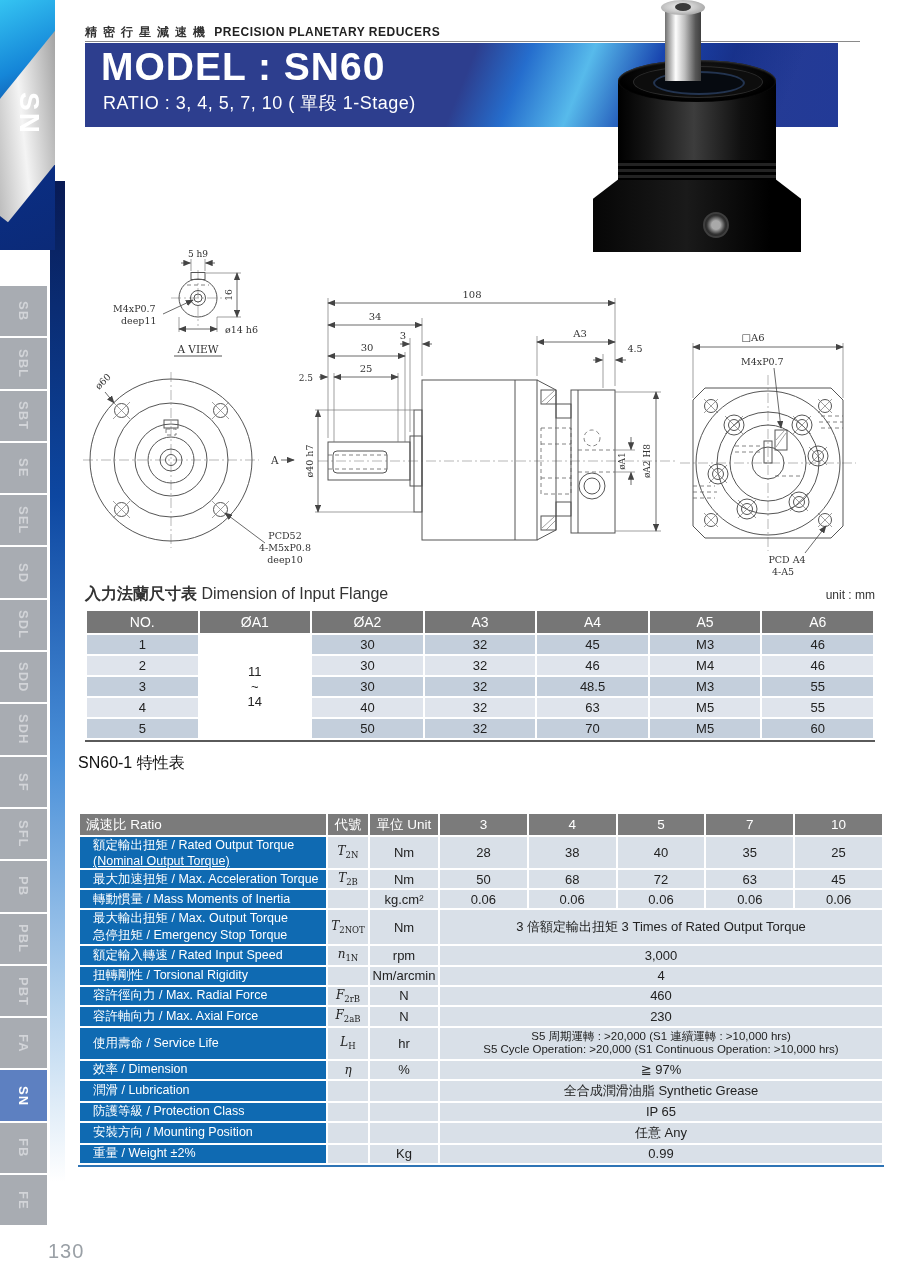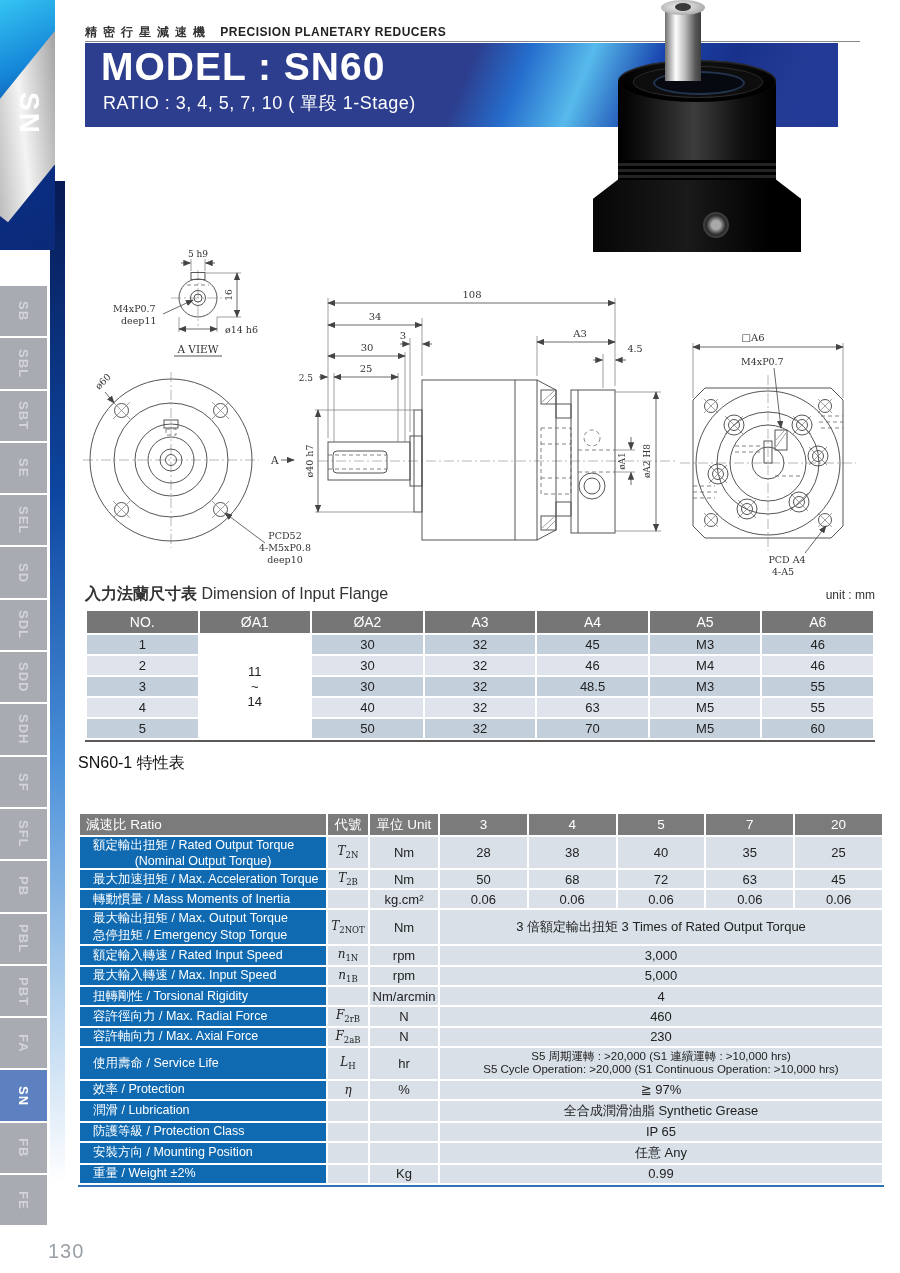--- a/index.html
+++ b/index.html
@@ -20,21 +20,21 @@
   .tab{height:50.3px;background:#a8acb2;display:flex;align-items:center;justify-content:center;}
   .tab-txt{writing-mode:vertical-rl;font-size:13px;font-weight:bold;color:#d2d4d8;letter-spacing:1px;}
   .tab.active{background:#5d80c1;}
   .tab.active .tab-txt{color:#fff;}
   .page-no{position:absolute;left:48px;top:1240px;font-size:20px;color:#9aa0a6;letter-spacing:1px;text-align:center;}
 
   
   .kicker{position:absolute;left:85px;top:24px;width:775px;height:17px;
      border-bottom:1px solid #8a8a8a;font-size:12px;font-weight:bold;color:#222;white-space:nowrap;}
   .kicker .zh{letter-spacing:6px;color:#333;}
-  .kicker .en{margin-left:6px;letter-spacing:.5px;}
+  .kicker .en{letter-spacing:.5px;}
   .banner{position:absolute;left:85px;top:43px;width:753px;height:84px;z-index:1;color:#fff;
      background:
        linear-gradient(112deg,rgba(0,0,0,0) 50%,rgba(36,118,216,.85) 57%,rgba(92,200,245,.9) 65%,rgba(22,70,180,.85) 74%,rgba(10,40,130,.5) 83%,rgba(0,0,0,0) 92%),
        linear-gradient(100deg,#2d3e8e 0%,#2d3e8e 55%,#223a97 100%);}
   .banner .model{margin:2px 0 0 16px;font-size:39px;font-weight:bold;letter-spacing:1px;line-height:44px;}
   .banner .ratio{margin:2px 0 0 18px;font-size:18px;letter-spacing:.5px;}
 
   
   .photo{position:absolute;left:585px;top:0;width:215px;height:252px;z-index:5;}
   .ph-cap{position:absolute;left:76px;top:0;width:44px;height:15px;border-radius:50%;
@@ -81,21 +81,21 @@
 
   
   .st-title{position:absolute;left:78px;top:753px;font-size:16px;color:#111;}
   table.stab{position:absolute;left:78px;top:812px;width:806px;table-layout:fixed;
      border-collapse:separate;border-spacing:2px;background:#fff;border-bottom:2px solid #2e74b5;}
   table.stab th{background:#7b7b7b;color:#fff;font-size:13.5px;font-weight:normal;height:19px;}
   table.stab th.lblhead{text-align:left;padding-left:6px;}
   table.stab td{background:#d9e0e8;font-size:13px;color:#222;text-align:center;height:16px;}
   table.stab tr.tall td{height:29px;}
   table.stab td.lbl{background:#0f6ab2;color:#fff;text-align:left;padding:0 13px;font-size:12.5px;white-space:nowrap;}
-  table.stab td.lbl .l2r{text-align:center;}
+  table.stab td.lbl .l2r{text-align:left;text-decoration:underline;}
   table.stab td.sym{font-family:"DejaVu Serif",serif;font-style:italic;font-size:12px;}
   table.stab td.sym sub{font-size:8.5px;font-style:normal;}
   table.stab td .small2{font-size:11.5px;line-height:13.5px;}
 </style>
 </head>
 <body>
 
 <div class="logo-block">
   <div class="logo-band"></div>
   <div class="logo-sn">SN</div>
@@ -492,21 +492,21 @@
     </colgroup>
   <thead>
       <tr>
         <th class="lblhead">減速比 Ratio</th>
         <th>代號</th>
         <th>單位 Unit</th>
         <th>3</th>
         <th>4</th>
         <th>5</th>
         <th>7</th>
-        <th>20</th>
+        <th>10</th>
       </tr>
     </thead>
   <tbody>
       <tr class="tall">
         <td class="lbl">
           <div>額定輸出扭矩 / Rated Output Torque</div>
           <div class="l2r">(Nominal Output Torque)</div>
         </td>
         <td class="sym"><i>T</i><sub>2N</sub></td>
         <td>Nm</td>
@@ -552,28 +552,20 @@
       <tr class="">
         <td class="lbl">
           <div>額定輸入轉速 / Rated Input Speed</div>
         </td>
         <td class="sym"><i>n</i><sub>1N</sub></td>
         <td>rpm</td>
         <td colspan="5">3,000</td>
       </tr>
       <tr class="">
         <td class="lbl">
-          <div>最大輸入轉速 / Max. Input Speed</div>
-        </td>
-        <td class="sym"><i>n</i><sub>1B</sub></td>
-        <td>rpm</td>
-        <td colspan="5">5,000</td>
-      </tr>
-      <tr class="">
-        <td class="lbl">
           <div>扭轉剛性 / Torsional Rigidity</div>
         </td>
         <td class="sym"></td>
         <td>Nm/arcmin</td>
         <td colspan="5">4</td>
       </tr>
       <tr class="">
         <td class="lbl">
           <div>容許徑向力 / Max. Radial Force</div>
         </td>
@@ -595,21 +587,21 @@
         </td>
         <td class="sym"><i>L</i><sub>H</sub></td>
         <td>hr</td>
         <td colspan="5">
           <div class="small2">S5 周期運轉 : &gt;20,000 (S1 連續運轉 : &gt;10,000 hrs)</div>
           <div class="small2">S5 Cycle Operation: &gt;20,000 (S1 Continuous Operation: &gt;10,000 hrs)</div>
         </td>
       </tr>
       <tr class="">
         <td class="lbl">
-          <div>效率 / Protection</div>
+          <div>效率 / Dimension</div>
         </td>
         <td class="sym"><i>η</i></td>
         <td>%</td>
         <td colspan="5">≧ 97%</td>
       </tr>
       <tr class="">
         <td class="lbl">
           <div>潤滑 / Lubrication</div>
         </td>
         <td class="sym"></td>

